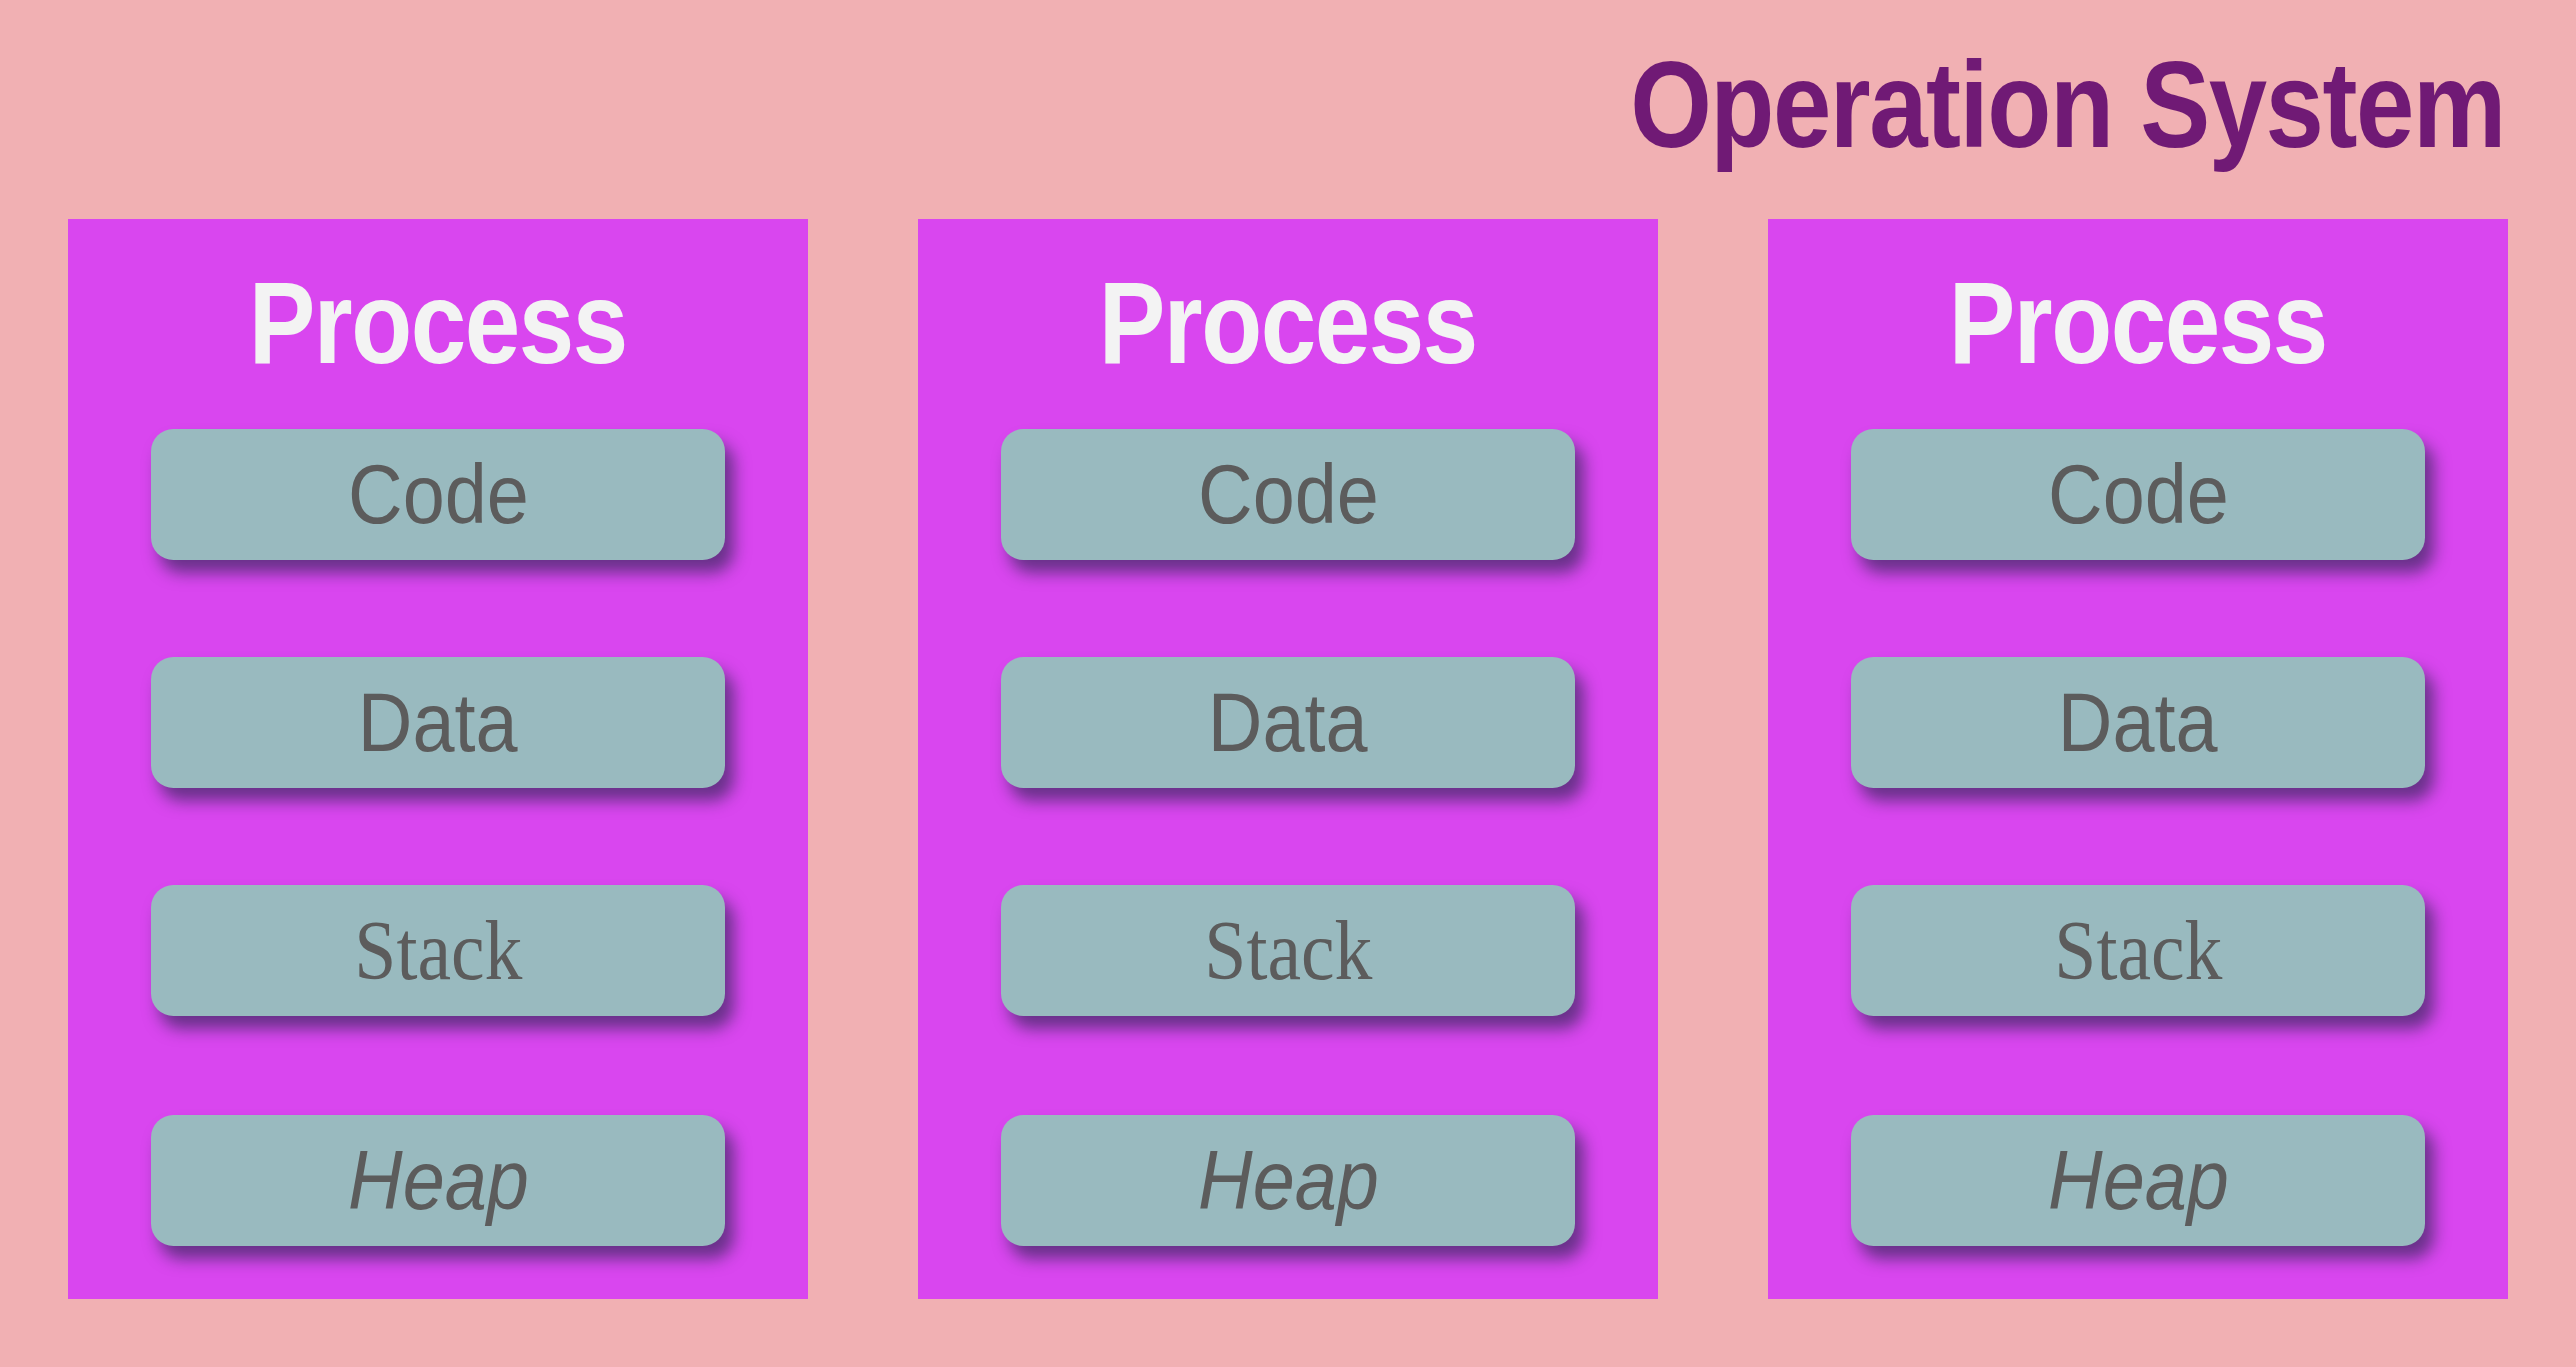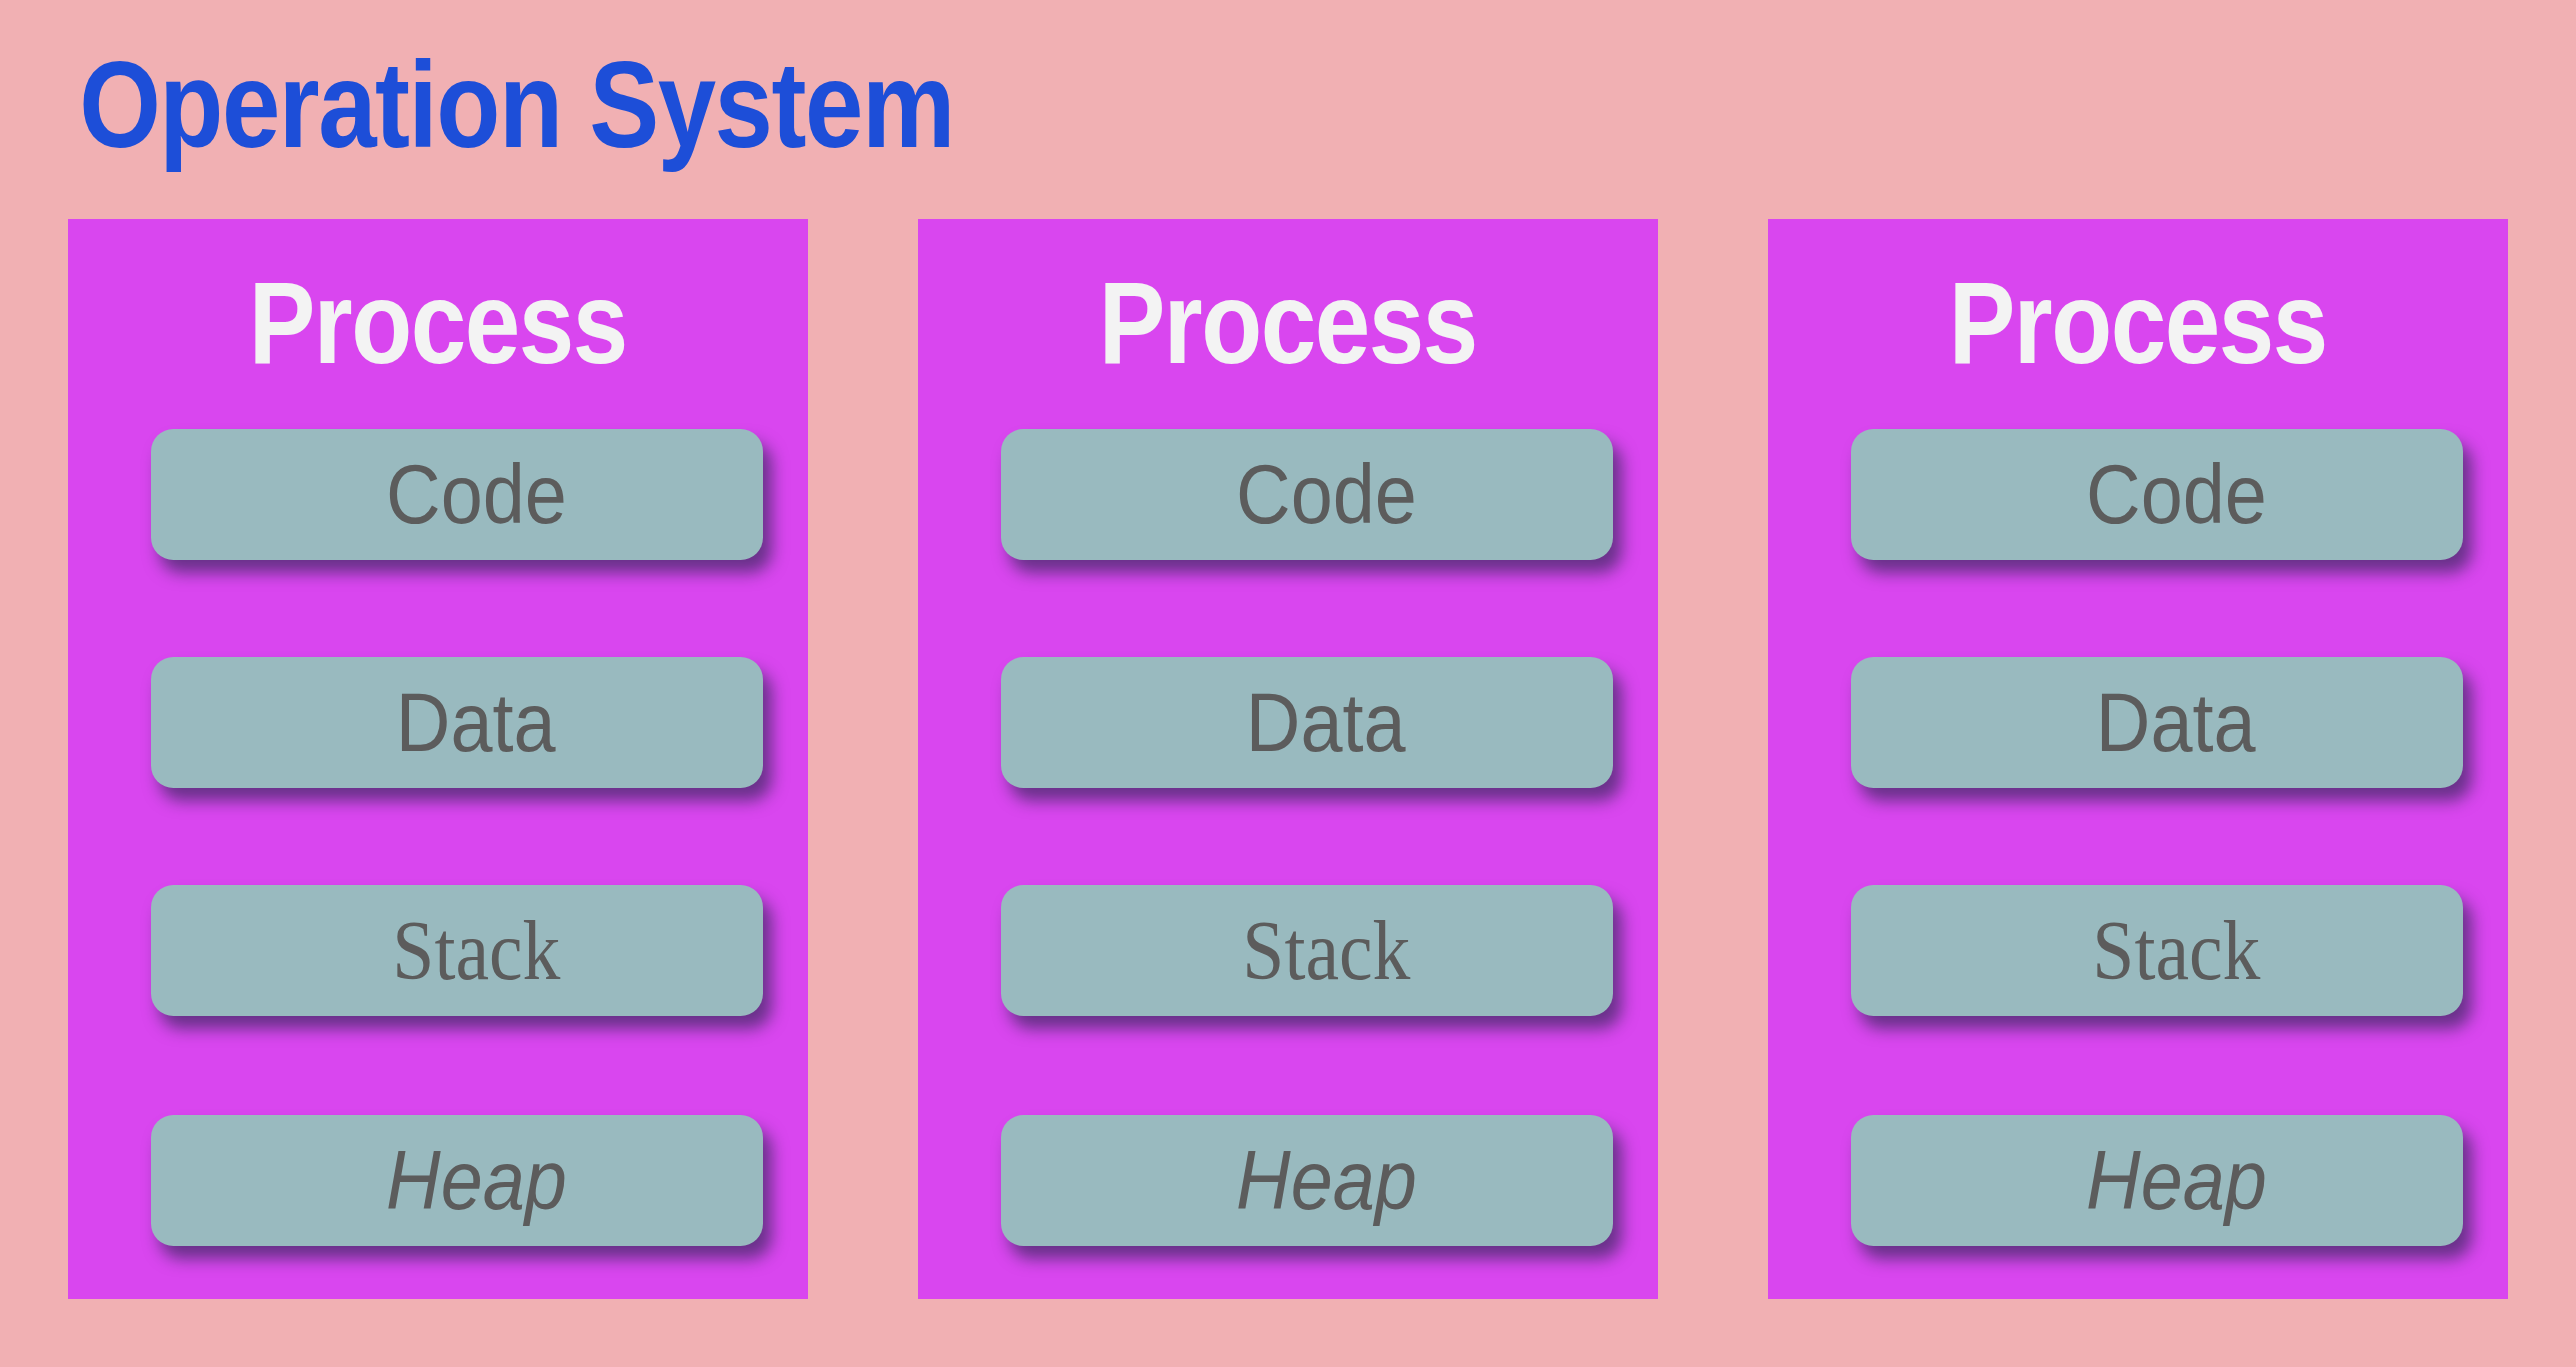--- a/index.html
+++ b/index.html
@@ -17,24 +17,24 @@
     position: relative;
     width: 2576px;
     height: 1368px;
     background: #f1b0b3;
   }
   .title {
     position: absolute;
     left: 8px;
     right: 0;
     top: 35px;
-    text-align: left;
+    text-align: right;
     font-size: 122px;
     font-weight: 700;
-    color: #1d4ed8;
+    color: #701a75;
     letter-spacing: -1.7px;
     white-space: nowrap;
   }
   .condensed {
     display: inline-block;
     transform: scaleX(0.86);
     transform-origin: center;
   }
   .condensed-light {
     display: inline-block;
@@ -71,21 +71,20 @@
     background: #99babf;
     border-radius: 22.4px;
     box-shadow: 8.6px 13px 15.5px rgba(12, 32, 55, 0.55);
     display: flex;
     align-items: center;
     justify-content: center;
     font-size: 84px;
     font-weight: 400;
     color: #5c5c5c;
     white-space: nowrap;
-    padding-left: 38px;
   }
   .segment.s0 { top: 210px; }
   .segment.s1 { top: 438px; }
   .segment.s2 { top: 666px; font-family: Liberation Serif, serif; }
   .segment.s3 { top: 896px; font-style: italic; }
 </style>
 </head>
 <body>
 
 <div class="diagram">

